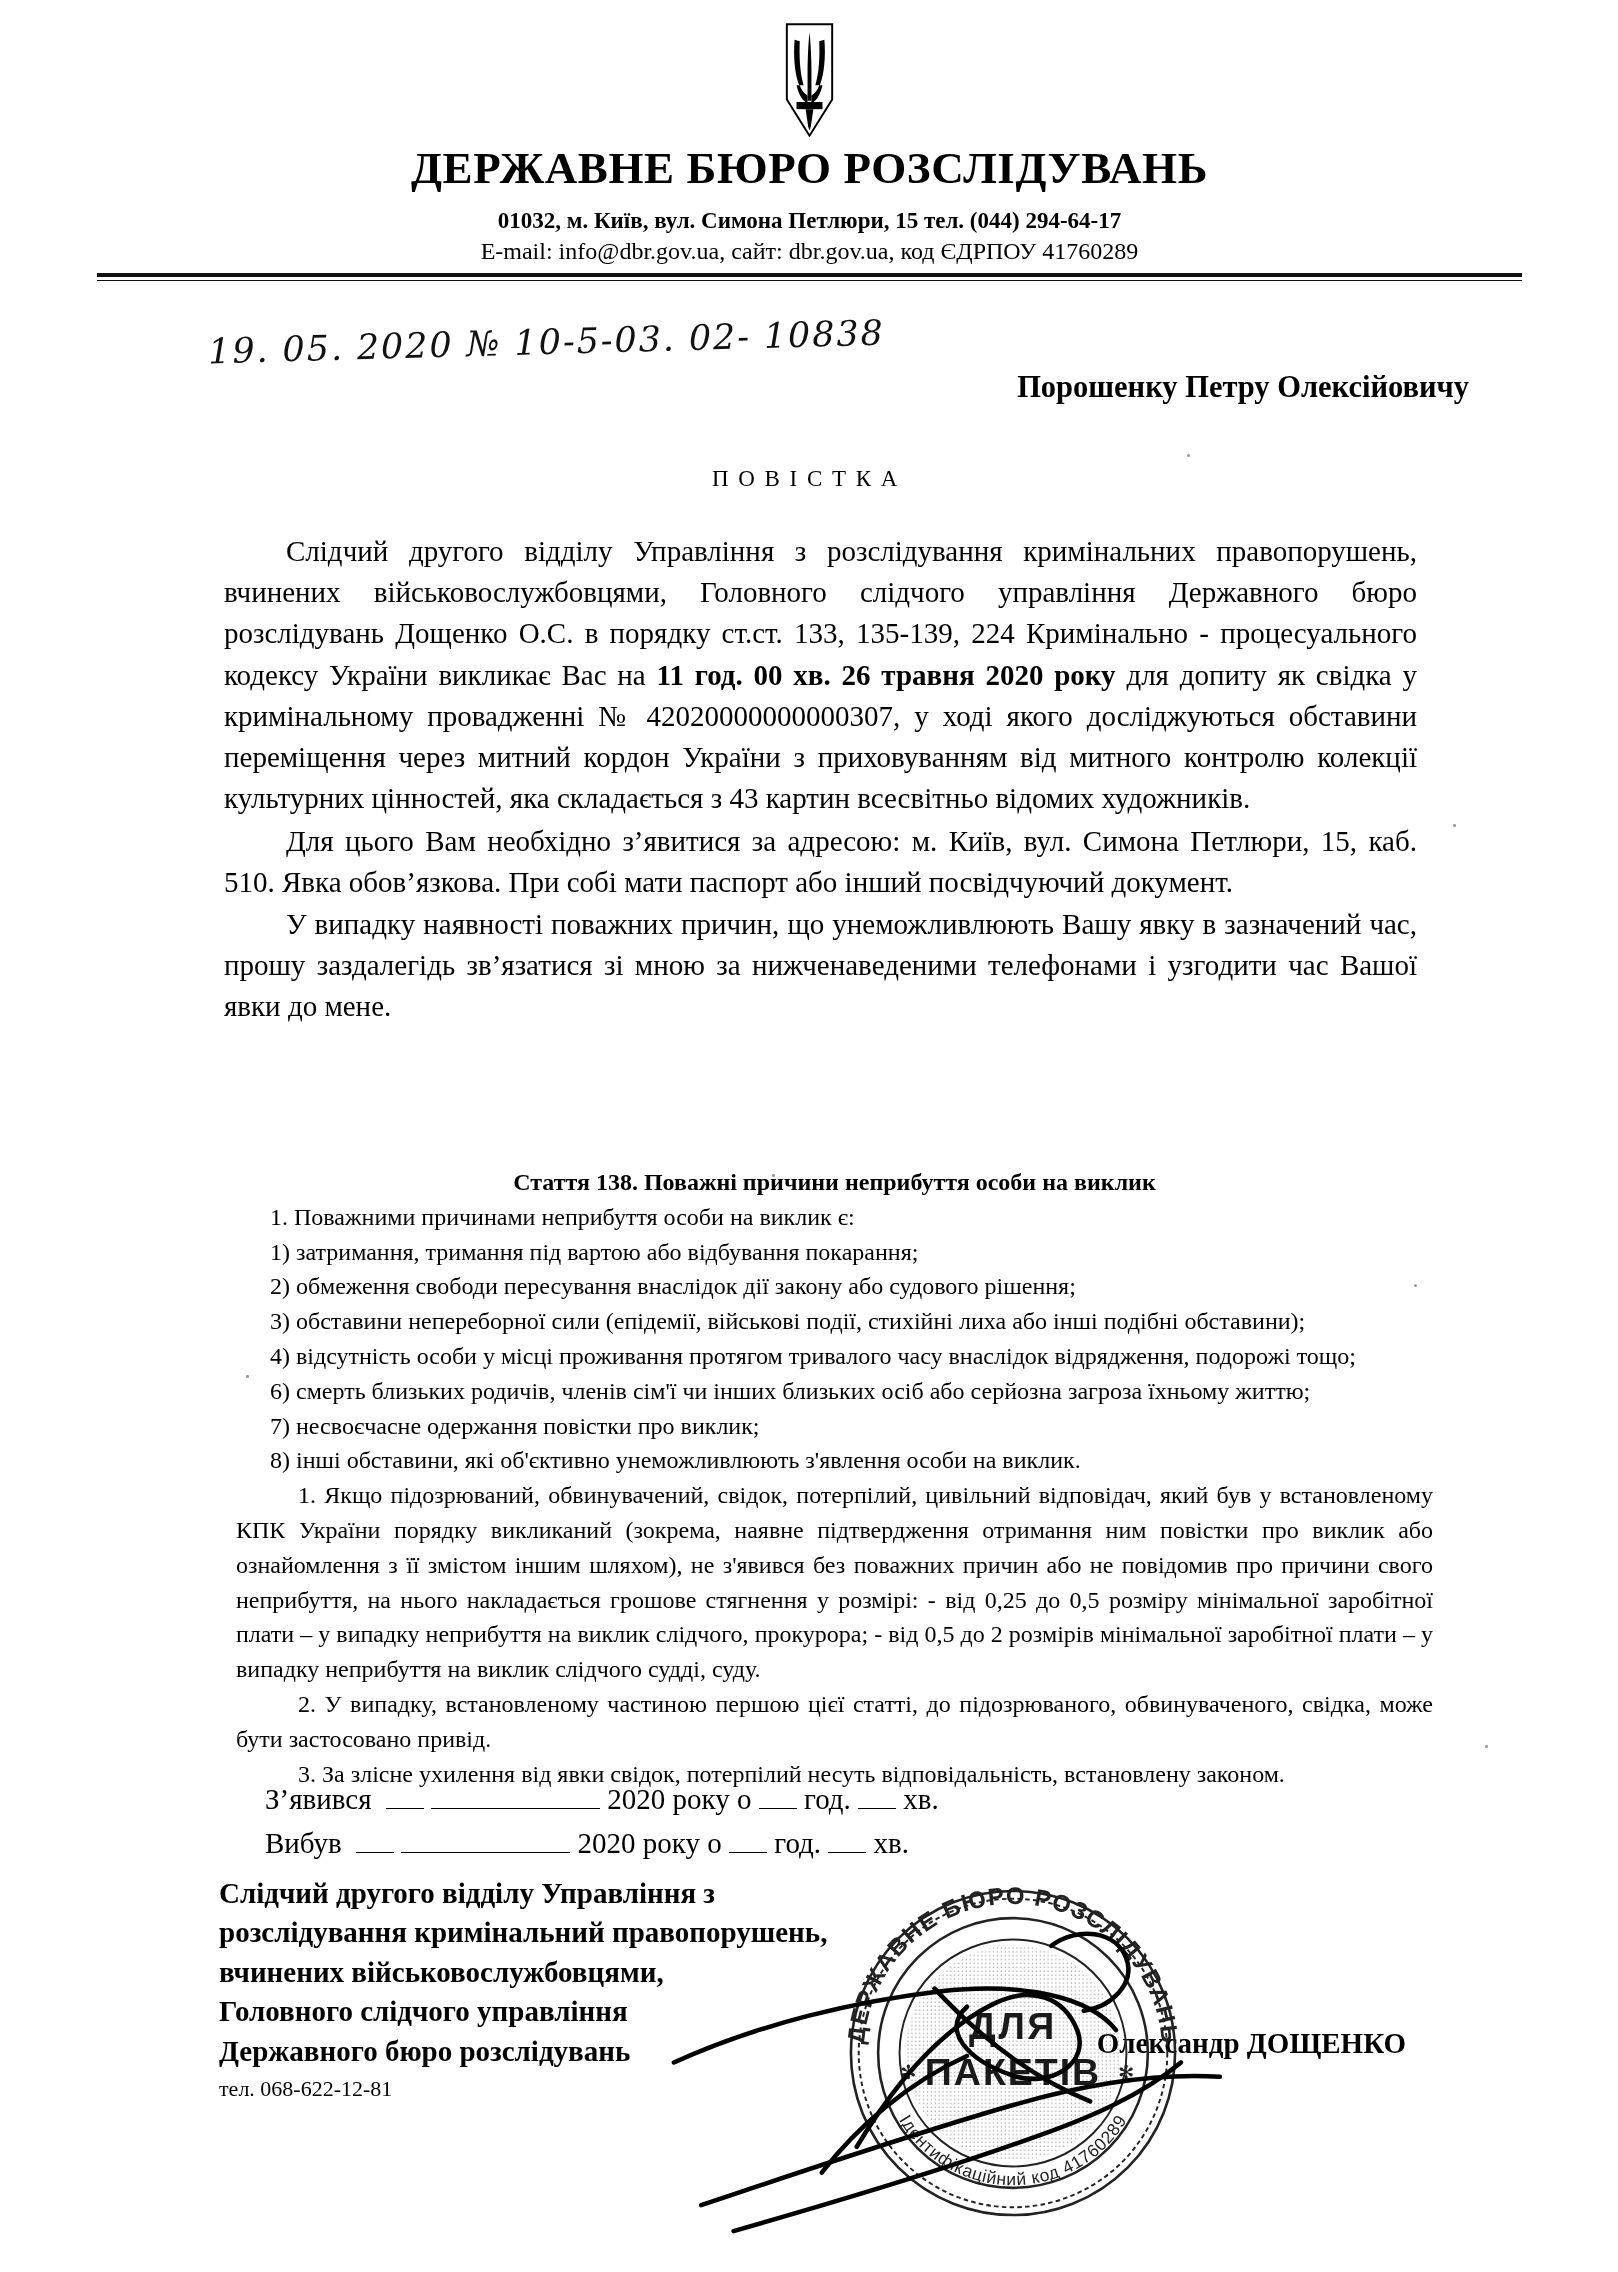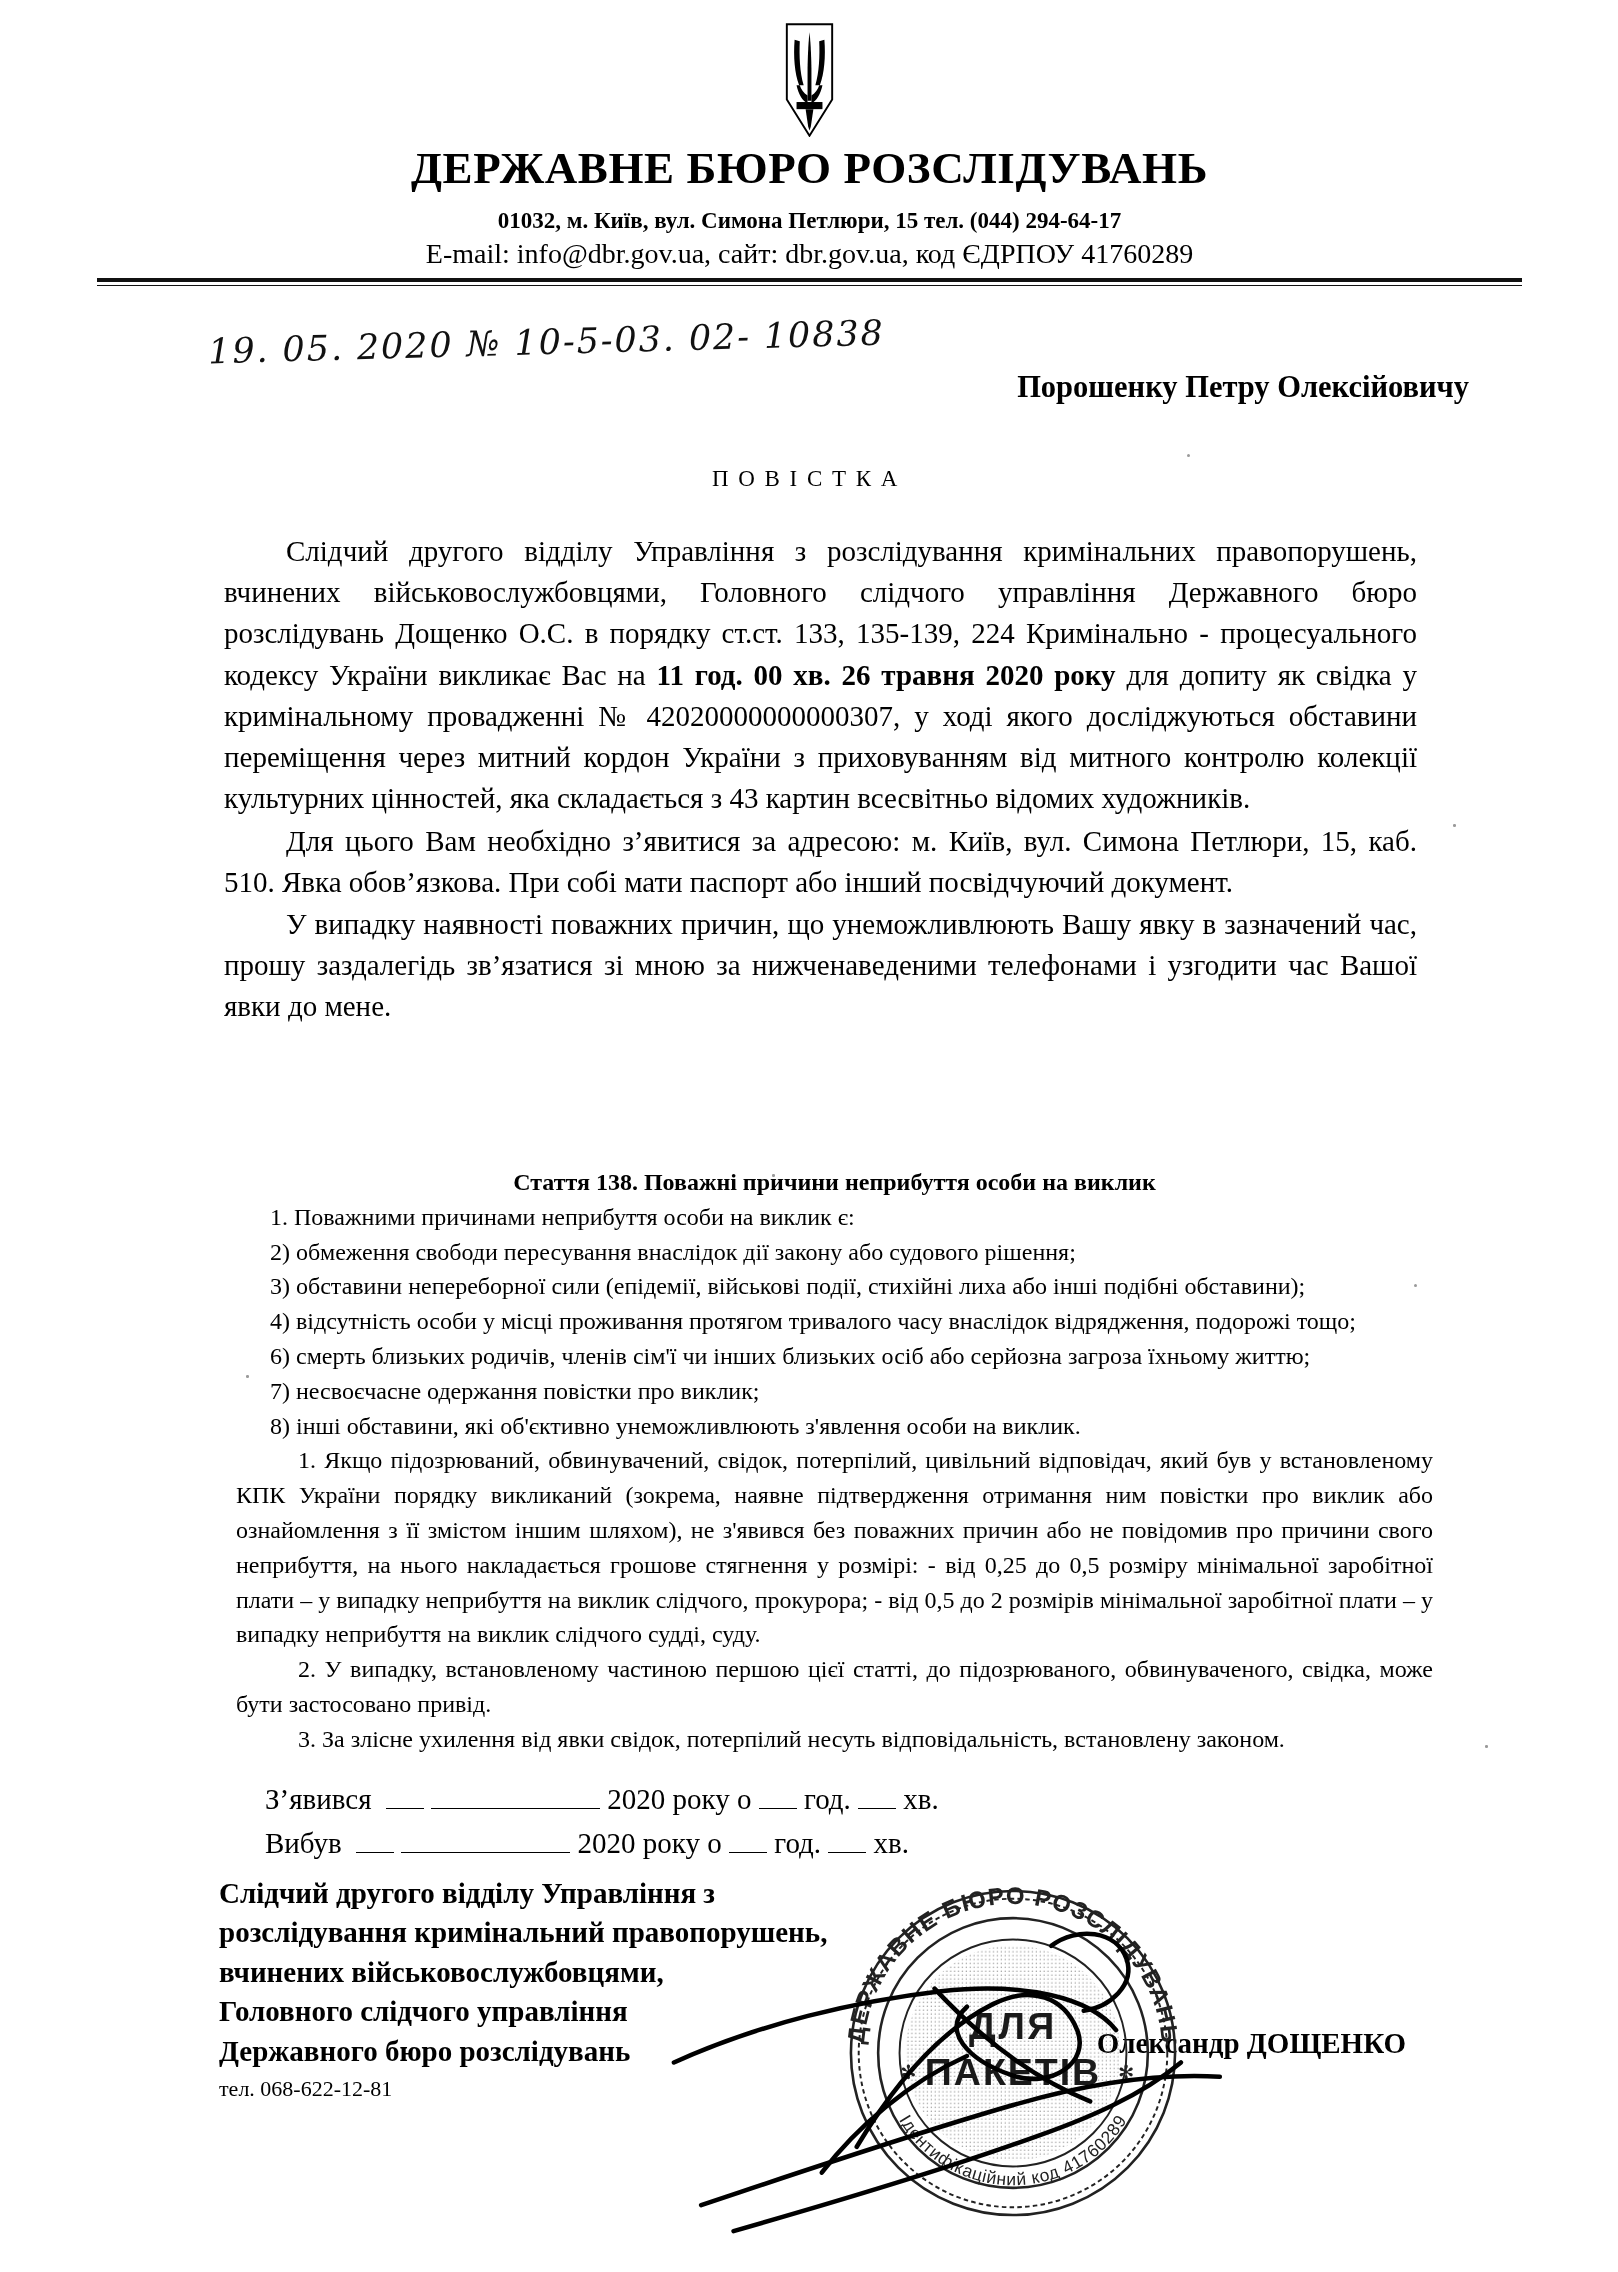--- a/index.html
+++ b/index.html
@@ -25,21 +25,21 @@
     white-space:nowrap;
   }
   .org-addr {
     text-align:center;
     font-weight:bold;
     font-size:23px;
     margin-top:14.3px;
   }
   .org-email {
     text-align:center;
-    font-size:28px;
+    font-size:24px;
     margin-top:3.9px;
   }
   .rule-double {
     margin:7.8px 97px 0 97px;
     border-top:4.5px solid #111;
     border-bottom:1.9px solid #111;
     height:2.6px;
   }
 
   
@@ -175,20 +175,21 @@
 
   <div class="body-block">
     <p><span>Слідчий другого відділу Управління з розслідування кримінальних правопорушень, вчинених військовослужбовцями, Головного слідчого управління Державного бюро розслідувань Дощенко О.С. в порядку ст.ст. 133, 135-139, 224 Кримінально - процесуального кодексу України викликає Вас на </span><span class="b">11 год. 00 хв.</span> <span class="b">26 травня 2020 року</span><span> для допиту як свідка у кримінальному провадженні № 42020000000000307, у ході якого досліджуються обставини переміщення через митний кордон України з приховуванням від митного контролю колекції культурних цінностей, яка складається з 43 картин всесвітньо відомих художників.</span></p>
     <p>Для цього Вам необхідно з’явитися за адресою: м. Київ, вул. Симона Петлюри, 15, каб. 510. Явка обов’язкова. При собі мати паспорт або інший посвідчуючий документ.</p>
     <p>У випадку наявності поважних причин, що унеможливлюють Вашу явку в зазначений час, прошу заздалегідь зв’язатися зі мною за нижченаведеними телефонами і узгодити час Вашої явки до мене.</p>
   </div>
 
   <div class="legal">
     <p class="art-head">Стаття 138. Поважні причини неприбуття особи на виклик</p>
     <p class="ind">1. Поважними причинами неприбуття особи на виклик є:</p>
+    <p class="ind">1) затримання, тримання під вартою або відбування покарання;</p>
     <p class="ind">2) обмеження свободи пересування внаслідок дії закону або судового рішення;</p>
     <p class="ind">3) обставини непереборної сили (епідемії, військові події, стихійні лиха або інші подібні обставини);</p>
     <p class="ind">4) відсутність особи у місці проживання протягом тривалого часу внаслідок відрядження, подорожі тощо;</p>
     <p class="ind">6) смерть близьких родичів, членів сім'ї чи інших близьких осіб або серйозна загроза їхньому життю;</p>
     <p class="ind">7) несвоєчасне одержання повістки про виклик;</p>
     <p class="ind">8) інші обставини, які об'єктивно унеможливлюють з'явлення особи на виклик.</p>
     <p class="ind2">1. Якщо підозрюваний, обвинувачений, свідок, потерпілий, цивільний відповідач, який був у встановленому КПК України порядку викликаний (зокрема, наявне підтвердження отримання ним повістки про виклик або ознайомлення з її змістом іншим шляхом), не з'явився без поважних причин або не повідомив про причини свого неприбуття, на нього накладається грошове стягнення у розмірі: - від 0,25 до 0,5 розміру мінімальної заробітної плати – у випадку неприбуття на виклик слідчого, прокурора; - від 0,5 до 2 розмірів мінімальної заробітної плати – у випадку неприбуття на виклик слідчого судді, суду.</p>
     <p class="ind2">2. У випадку, встановленому частиною першою цієї статті, до підозрюваного, обвинуваченого, свідка, може бути застосовано привід.</p>
     <p class="ind2">3. За злісне ухилення від явки свідок, потерпілий несуть відповідальність, встановлену законом.</p>
   </div>

